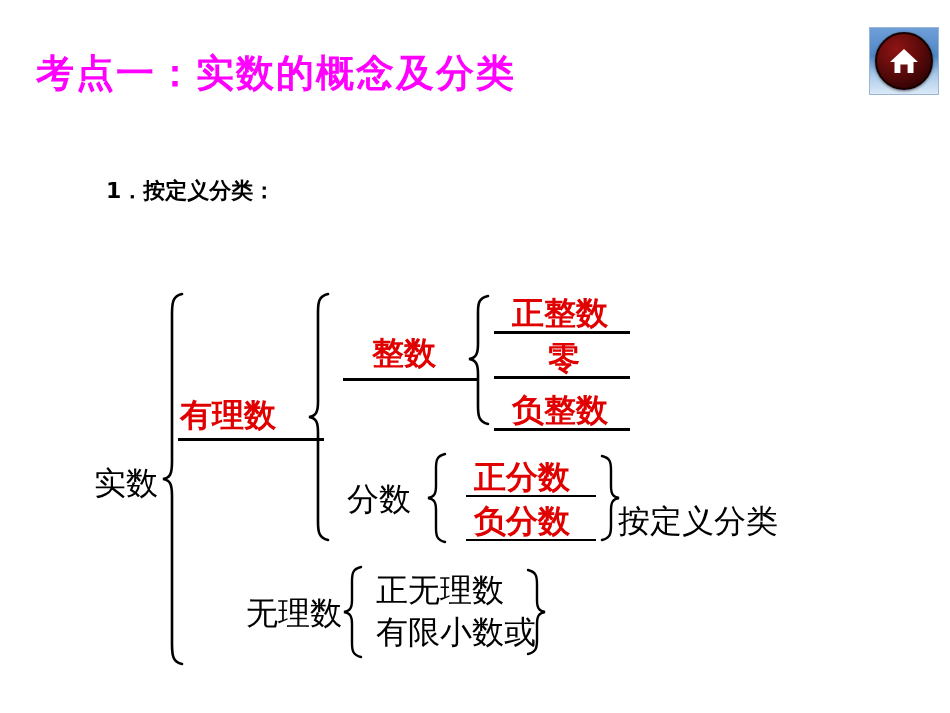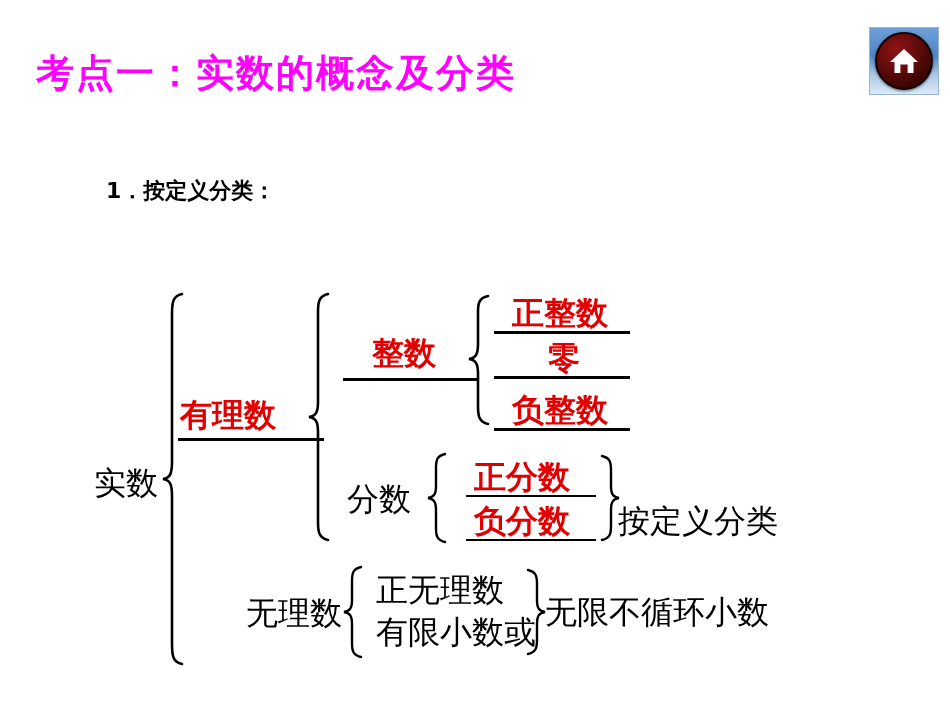--- a/index.html
+++ b/index.html
@@ -196,16 +196,15 @@
     <div class="node black" style="left:376px; top:550px;text-align:right;">正无理数</div>
 
     <div class="node black" style="left:376px; top:592px;">有限小数或</div>
 
     <div class="brace" style="left:524px; top:544px;">
       <svg width="24" height="88" viewBox="0 0 24 88">
         <path d="M4 2 C12 4 13 8 13 16 L13 32 C13 40 15 43 21 44 C15 45 13 48 13 56 L13 72 C13 80 12 84 4 86" fill="none" stroke="#000000" stroke-width="2.4" stroke-linecap="round"></path>
       </svg>
     </div>
 
-    <div class="node black" style="left:545px; top:572px;">无限不循环小数</div>
 
   </div>
 </div>
 
 </body></html>

